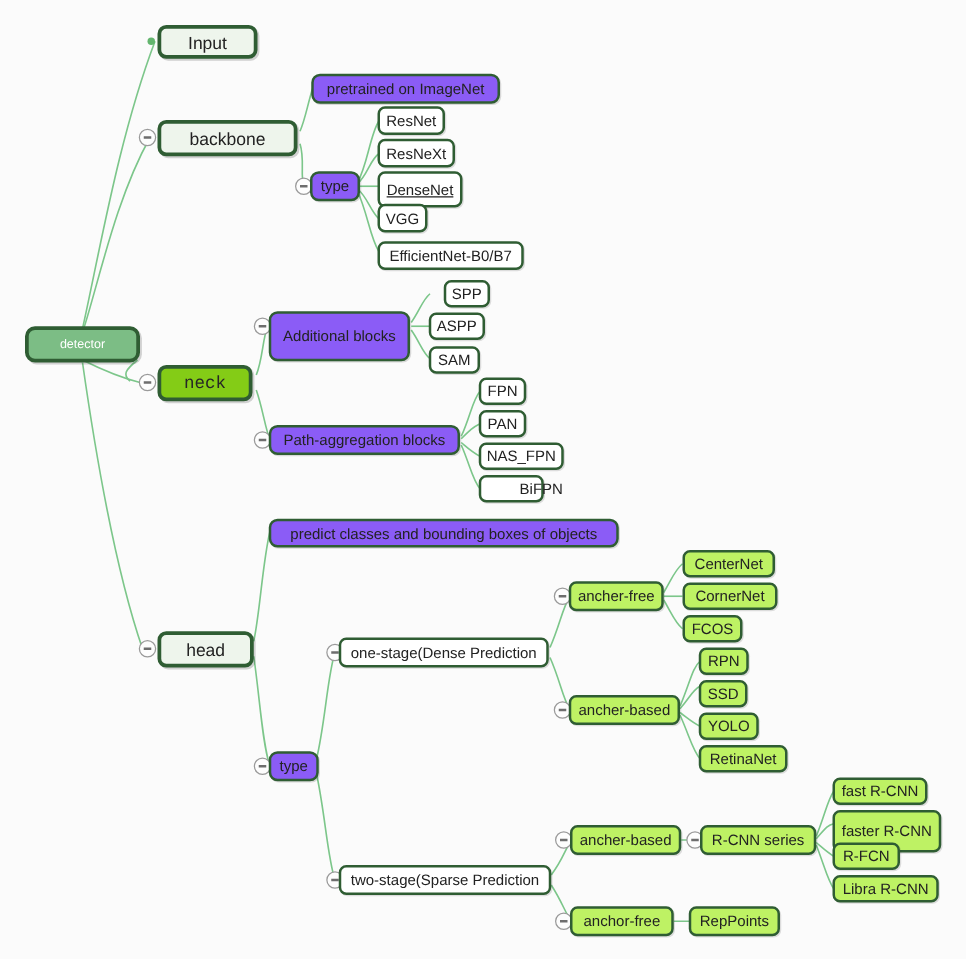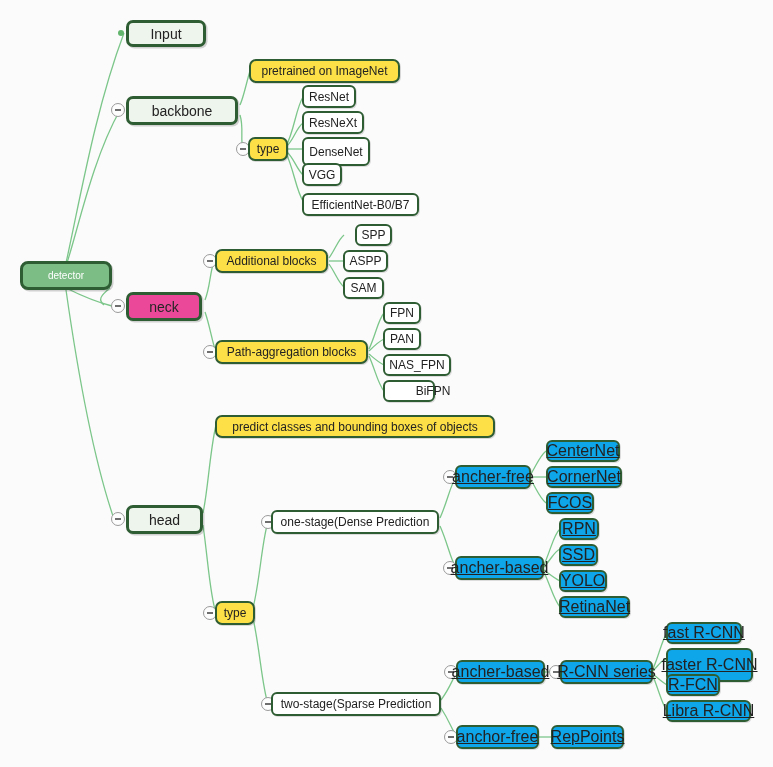--- a/index.html
+++ b/index.html
@@ -45,44 +45,44 @@
   }
   .lvl-root {
     font-size: 10px;
     border-radius: 8px;
     border-width: 3px;
     background: #7cbd85;
     color: #ffffff;
     box-shadow: 1.5px 1.5px 0 rgba(60,60,60,0.22);
   }
   .lvl-neck {
-    background: #ec4899;
+    background: #84cc16;
     color: #262626;
+    font-family: Liberation Mono, monospace;
   }
   .lvl2 {
     font-size: 12px;
     border-radius: 7px;
     border-width: 2.5px;
-    background: #fde047;
+    background: #8b5cf6;
     box-shadow: 1px 1px 0 rgba(60,60,60,0.18);
   }
   .lvl3 {
     font-size: 12px;
     border-radius: 6px;
     border-width: 2.5px;
     background: #ffffff;
     box-shadow: 1px 1px 0 rgba(60,60,60,0.16);
   }
   .lvl4 {
-    font-size: 16px;
+    font-size: 12px;
     border-radius: 6px;
     border-width: 2.5px;
-    background: #0ea5e9;
+    background: #bef264;
     box-shadow: 1px 1px 0 rgba(60,60,60,0.16);
-    text-decoration: underline;
   }
   .toggle {
     position: absolute;
     width: 14px;
     height: 14px;
     border-radius: 50%;
     border: 1.3px solid #9a9a9a;
     background: #fdfdfd;
     box-sizing: border-box;
   }
@@ -199,37 +199,37 @@
   <div class="node lvl2" style="left:248px; top:137px; width:40px; height:24px;">
     <span>type</span>
   </div>
 
   <div class="node lvl3" style="left:302px; top:85px; width:54px; height:23px;">
     <span>ResNet</span>
   </div>
   <div class="node lvl3" style="left:302px; top:111px; width:62px; height:23px;">
     <span>ResNeXt</span>
   </div>
-  <div class="node lvl3" style="left:302px; top:137px; width:68px; height:29px;">
+  <div class="node lvl3" style="left:302px; top:137px; width:68px; height:29px;text-decoration:underline;">
     <span>DenseNet</span>
   </div>
   <div class="node lvl3" style="left:302px; top:163px; width:40px; height:23px;">
     <span>VGG</span>
   </div>
   <div class="node lvl3" style="left:302px; top:193px; width:117px; height:23px;">
     <span>EfficientNet-B0/B7</span>
   </div>
 
   <div class="toggle" style="left:111px; top:299px;"></div>
   <div class="node lvl1 lvl-neck" style="left:126px; top:292px; width:76px; height:29px;">
     <span>neck</span>
   </div>
 
   <div class="toggle" style="left:203px; top:254px;"></div>
-  <div class="node lvl2" style="left:215px; top:249px; width:113px; height:24px;">
+  <div class="node lvl2" style="left:215px; top:249px; width:113px; height:40px;">
     <span>Additional blocks</span>
   </div>
 
   <div class="node lvl3" style="left:343px; top:224px; width:37px; height:22px;margin-left:12px;">
     <span>SPP</span>
   </div>
   <div class="node lvl3" style="left:343px; top:250px; width:45px; height:22px;">
     <span>ASPP</span>
   </div>
   <div class="node lvl3" style="left:343px; top:277px; width:41px; height:22px;">

